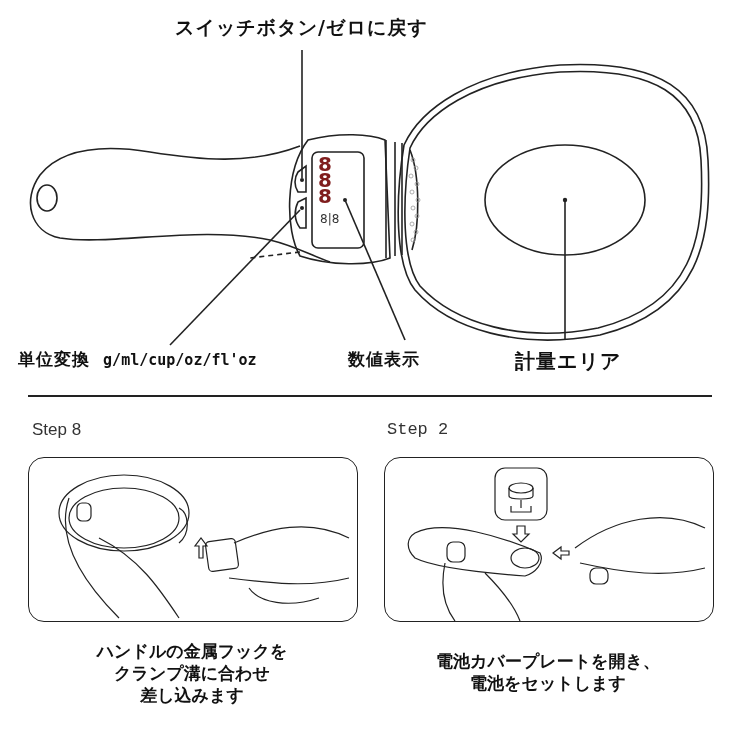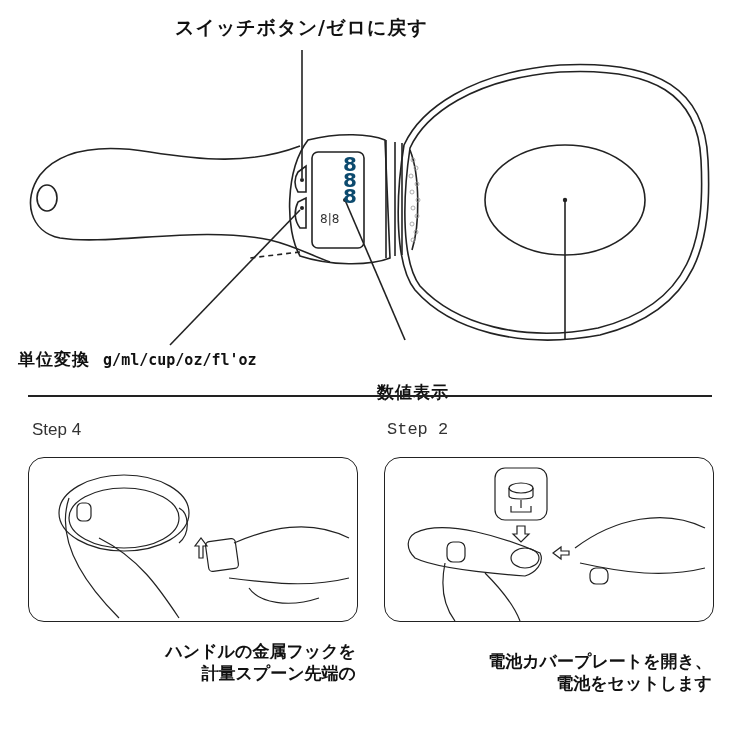--- a/index.html
+++ b/index.html
@@ -2,21 +2,21 @@
 <html><head>
 <meta charset="utf-8">
 <style>
   html, body { margin:0; padding:0; background:#ffffff; }
   body { width:740px; height:740px; position:relative; overflow:hidden; font-family:"DejaVu Sans", sans-serif; color:#111; }
   .abs { position:absolute; }
   .label-bold { font-weight:bold; font-size:17px; letter-spacing:1px; color:#111; white-space:nowrap; }
   .label-mono { font-family:"DejaVu Sans Mono", monospace; font-weight:bold; font-size:15px; }
   .step-title { font-family:"Liberation Sans", sans-serif; font-size:17px; color:#333; }
   .panel { border:1.5px solid #222; border-radius:16px; background:#fff; }
-  .caption { font-weight:bold; font-size:17px; line-height:22px; text-align:right; color:#111; }
+  .caption { font-weight:bold; font-size:17px; line-height:22px; text-align:center; color:#111; }
   svg { display:block; }
 </style>
 </head>
 <body>
 
 <div class="abs" style="left:0;top:0;width:740px;height:390px;">
   <svg width="740" height="390" viewBox="0 0 740 390">
     <g fill="none" stroke="#222" stroke-width="1.6">
 
       <path d="M 300 146 C 250 165, 200 160, 150 152 C 100 144, 60 150, 40 175 C 22 200, 30 232, 60 238 C 110 246, 200 225, 270 240 C 295 246, 310 255, 330 262"></path>
@@ -60,54 +60,56 @@
         <circle cx="412" cy="192" r="2"></circle>
         <circle cx="418" cy="200" r="2"></circle>
       <circle cx="413" cy="208" r="2"></circle>
         <circle cx="417" cy="216" r="2"></circle>
         <circle cx="412" cy="224" r="2"></circle>
       <circle cx="416" cy="232" r="2"></circle>
         <circle cx="413" cy="240" r="2"></circle>
     </g>
   </svg>
 
-  <div class="abs" style="left:318px;top:156px;width:18px;font-size:20px;line-height:16px;word-break:break-all;font-weight:bold;color:#0c4a6e;margin-left:25px;">888</div>
+  <div class="abs" style="left:318px;top:156px;width:18px;font-size:20px;line-height:16px;word-break:break-all;font-weight:bold;color:#7f1d1d;">888</div>
   <div class="abs" style="left:320px;top:212px;font-size:12px;color:#333;">8|8</div>
 
   <div class="abs" style="left:18px;top:348px;">
     <span class="label-bold">単位変換</span>
     <span class="label-mono" style="margin-left:8px;">g/ml/cup/oz/fl'oz</span>
   </div>
   <div class="abs label-bold" style="left:175px;top:15px;font-size:19px;">スイッチボタン/ゼロに戻す</div>
-  <div class="abs label-bold" style="left:377px;top:348px;margin-top:33px;">数値表示</div>
+  <div class="abs label-bold" style="left:348px;top:348px;">数値表示</div>
+  <div class="abs label-bold" style="left:515px;top:348px;font-size:20px;">計量エリア</div>
 </div>
 
 <div class="abs" style="left:28px;top:395px;width:684px;height:1.5px;background:#222;"></div>
 
-<div class="abs step-title" style="left:32px;top:420px;">Step 4</div>
+<div class="abs step-title" style="left:32px;top:420px;">Step 8</div>
 <div class="abs panel" style="left:28px;top:457px;width:328px;height:163px;">
   <svg width="328" height="163" viewBox="0 0 328 163">
     <g fill="none" stroke="#222" stroke-width="1.2">
       <ellipse cx="95" cy="55" rx="65" ry="38"></ellipse>
       <ellipse cx="95" cy="60" rx="55" ry="30"></ellipse>
       <path d="M 40 40 C 30 70, 40 110, 90 160"></path>
       <path d="M 70 80 C 110 100, 130 130, 150 160"></path>
       <rect x="48" y="45" width="14" height="18" rx="5"></rect>
       <path d="M 150 50 C 160 55, 162 75, 150 85"></path>
       <path d="M 170 100 L 170 88 L 166 88 L 172 80 L 178 88 L 174 88 L 174 100 Z"></path>
       <rect x="178" y="82" width="30" height="30" rx="4" transform="rotate(-8 193 97)"></rect>
       <path d="M 205 85 C 240 70, 280 60, 320 80"></path>
       <path d="M 200 120 C 240 125, 280 130, 320 120"></path>
       <path d="M 220 130 C 230 145, 260 150, 290 140"></path>
     </g>
   </svg>
 </div>
 <div class="abs caption" style="left:28px;top:640px;width:328px;">
   <div>ハンドルの金属フックを</div>
-  <div>計量スプーン先端の</div>
+  <div>クランプ溝に合わせ</div>
+  <div>差し込みます</div>
 </div>
 
 <div class="abs step-title" style="left:387px;top:420px;font-family:Liberation Mono, monospace;">Step 2</div>
 <div class="abs panel" style="left:384px;top:457px;width:328px;height:163px;">
   <svg width="328" height="163" viewBox="0 0 328 163">
     <g fill="none" stroke="#222" stroke-width="1.2">
       <rect x="110" y="10" width="52" height="52" rx="10"></rect>
       <ellipse cx="136" cy="30" rx="12" ry="5"></ellipse>
       <path d="M 124 30 L 124 38 C 124 42, 148 42, 148 38 L 148 30"></path>
       <path d="M 126 48 L 126 54 L 146 54 L 146 48"></path>

